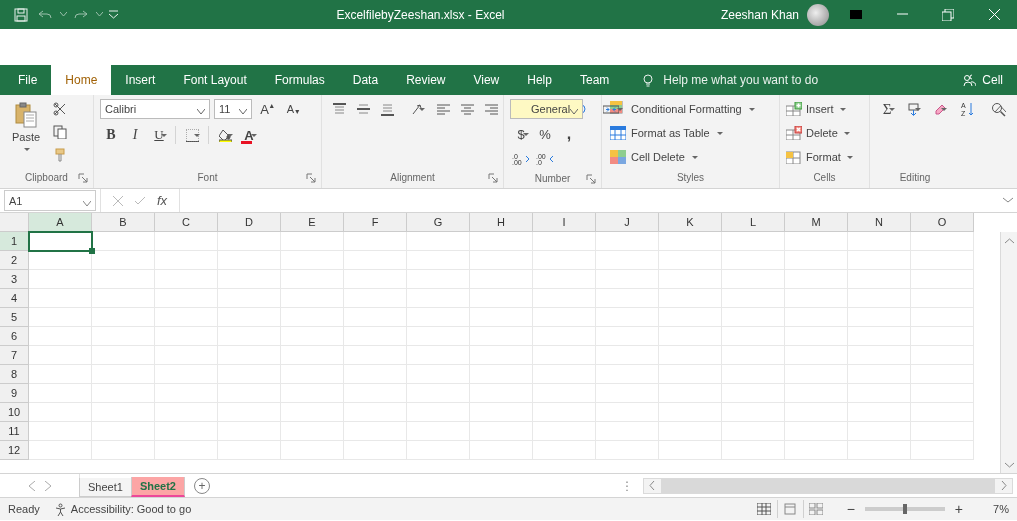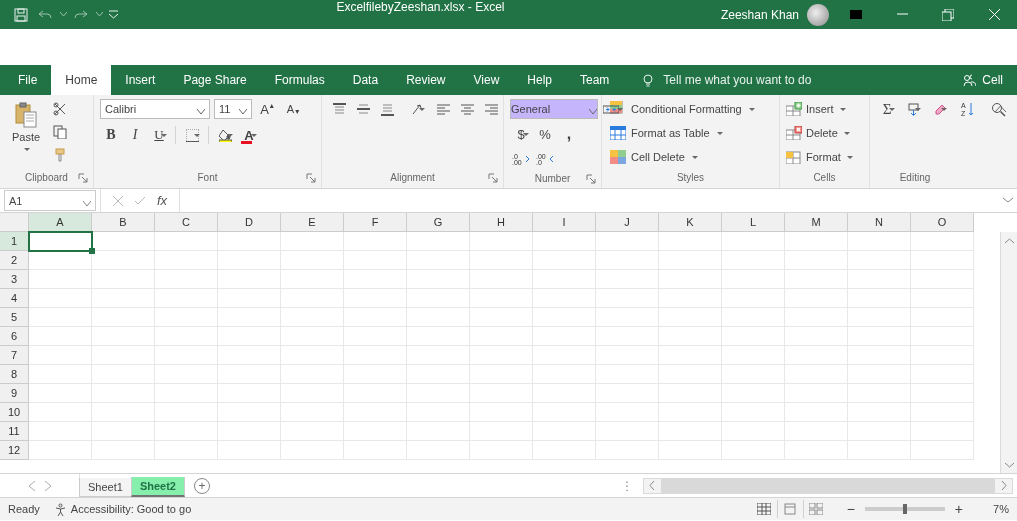--- a/index.html
+++ b/index.html
@@ -1,33 +1,33 @@
 <!DOCTYPE html>
 <html><head>
 <meta charset="utf-8">
 <style>
 * { margin: 0; padding: 0; box-sizing: border-box; font-family: "Segoe UI", Arial, sans-serif; }
 body { width: 1017px; height: 521px; overflow: hidden; background: #fff; font-size: 12px; color: #444; user-select: none; }
 
 
-.titlebar { height: 29px; background: #217346; display: flex; color: #fff; }
+.titlebar { height: 29px; background: #217346; display: flex; align-items: center; color: #fff; }
 .qat { display: flex; align-items: center; gap: 2px; padding-left: 10px; }
 .qat-btn { width: 22px; height: 22px; display: flex; align-items: center; justify-content: center; opacity: .9; }
 .qat-btn svg { stroke: #fff; fill: none; }
 .title-center { flex: 1; text-align: center; font-size: 12px; }
 .title-user { display: flex; align-items: center; gap: 8px; padding-right: 4px; font-size: 12px; }
 .avatar { width: 22px; height: 22px; border-radius: 50%; background: radial-gradient(circle at 40% 40%, #eee, #888); }
 .win-btns { display: flex; }
 .win-btn { width: 46px; height: 29px; display: flex; align-items: center; justify-content: center; }
 .win-btn svg { stroke: #fff; fill: none; stroke-width: 1; }
 
 
 .ribbon-tabs { height: 30px; background: #217346; display: flex; align-items: stretch; color: #fff; font-size: 12px; margin-top: 36px; }
 .rtab { padding: 0 14px; display: flex; align-items: center; cursor: default; }
-.rtab.active { background: #fff; color: #404040; }
+.rtab.active { background: #fff; color: #a16207; }
 .tell-me { display: flex; align-items: center; gap: 8px; margin-left: 18px; opacity: .9; }
 .bulb { width: 14px; height: 14px; }
 .share { margin-left: auto; padding: 0 14px; display: flex; align-items: center; gap: 6px; }
 
 
 .ribbon-body { height: 94px; background: #f3f3f3; border-bottom: 1px solid #d4d4d4; display: flex; }
 .group { border-right: 1px solid #e1e1e1; display: flex; flex-direction: column; }
 .group-content { flex: 1; display: flex; align-items: flex-start; padding: 4px 6px; }
 .group-label { height: 16px; font-size: 10px; color: #666; text-align: center; position: relative; }
 .dlg-launcher { position: absolute; right: 4px; top: 1px; width: 12px; height: 12px; }
@@ -44,21 +44,21 @@
 .combo-font { width: 110px; justify-content: space-between;}
 .combo-size { width: 38px; justify-content: space-between;}
 .caret { width: 8px; height: 8px; }
 .caret svg { stroke:#666; fill:none; stroke-width:1;}
 .rc { width: 22px; height: 20px; display: flex; align-items: center; justify-content: center; gap:1px; }
 .rc.split { position: relative; }
 .rc.split::after { content:""; position:absolute; right:3px; top:50%; border:3px solid transparent; border-top-color:#666; transform: translateY(-1px);}
 .row { display:flex; gap:2px; align-items:center; }
 .stack { display:flex; gap:4px; }
 
-.num-combo { width: 88px; height: 20px; border:1px solid #bbb; background:#c4b5fd; display:flex; align-items:center; justify-content:space-between; padding:0 0; font-size:11px;}
+.num-combo { width: 73px; height: 20px; border:1px solid #bbb; background:#fef9c3; display:flex; align-items:center; justify-content:space-between; padding:0 20px; font-size:11px;}
 
 .styles-list { font-size:11px; display:flex; flex-direction:column; gap:4px;text-align:center; }
 .styles-item { display:flex; align-items:center; gap:5px; height:20px; padding:0 2px;}
 .styles-item .ico { width:16px; height:16px; display:flex; align-items:center; justify-content:center;}
 .tiny-caret { border:3px solid transparent; border-top-color:#666; margin-top:3px; margin-left:2px;}
 
 .cells-list, .editing-list { font-size:11px; display:flex; flex-direction:column; gap:4px; }
 .cells-item { display:flex; align-items:center; gap:4px; height:20px;}
 
 
@@ -85,21 +85,21 @@
 .sel-cell { position:absolute; left:29px; top:19px; width:63px; height:19px; outline:2px solid #217346; outline-offset:-1px;}
 .sel-handle { position:absolute; width:6px; height:6px; background:#217346; right:-3px; bottom:-3px;}
 .vscroll { position:absolute; right:0; top:19px; bottom:0; width:17px; background:#f3f3f3; border-left:1px solid #dadada;}
 .vscroll .sbtn { height:17px; display:flex; align-items:center; justify-content:center;}
 
 
 .sheetbar { height: 24px; border-top:1px solid #d4d4d4; background:#fff; display:flex; align-items:stretch;}
 .sheet-nav { width:80px; display:flex; align-items:center; justify-content:center; gap:8px; border-right:1px solid #e1e1e1; color:#aaa;}
 .sheet-tabs { display:flex; align-items:flex-end;}
 .sheet-tab { padding:3px 8px; border:1px solid #ccc; border-top:none; background:#f4f4f4; font-size:11px; margin-left:-1px;}
-.sheet-tab.active { background:#86efac; border-bottom:2px solid #737373; font-weight:600; color:#217346;}
+.sheet-tab.active { background:#fca5a5; border-bottom:2px solid #ec4899; font-weight:600; color:#217346;}
 .add-sheet { width:34px; display:flex; align-items:center; justify-content:center;}
 .add-sheet .circ { width:16px; height:16px; border:1px solid #888; border-radius:50%; display:flex; align-items:center; justify-content:center; color:#666; font-size:12px; line-height:1;}
 .hscroll-area { flex:1; display:flex; align-items:center; justify-content:flex-end; padding-right:4px;}
 .hscroll { width:370px; height:16px; background:#f3f3f3; border:1px solid #dadada; display:flex; align-items:center; justify-content:space-between;}
 .hscroll .sbtn{ width:16px; height:14px; display:flex; align-items:center; justify-content:center;}
 .hthumb { flex:1; height:14px; background:#d9d9d9; margin:0 1px;}
 
 
 .statusbar { height:23px; background:#f3f3f3; border-top:1px solid #d4d4d4; display:flex; align-items:center; font-size:11px; padding:0 8px; gap:14px;}
 .statusbar .spacer { flex:1;}
@@ -176,33 +176,33 @@
           <path d="M0 0 L11 11 M11 0 L0 11"></path>
         </svg>
       </div>
   </div>
 </div>
 
 <div class="ribbon-tabs">
   <div class="rtab" style="padding-left:18px">File</div>
   <div class="rtab active">Home</div>
   <div class="rtab">Insert</div>
-  <div class="rtab">Page Share</div>
+  <div class="rtab">Font Layout</div>
   <div class="rtab">Formulas</div>
   <div class="rtab">Data</div>
   <div class="rtab">Review</div>
   <div class="rtab">View</div>
   <div class="rtab">Help</div>
   <div class="rtab">Team</div>
   <div class="tell-me">
     <svg class="bulb" viewBox="0 0 14 14" stroke="#fff" fill="none">
         <circle cx="7" cy="6" r="4"></circle>
         <path d="M5 11 H9 M5.5 13 H8.5"></path>
       </svg>
-    <span>Tell me what you want to do</span>
+    <span>Help me what you want to do</span>
   </div>
   <div class="share">
     <svg width="14" height="14" viewBox="0 0 14 14" stroke="#fff" fill="none">
         <circle cx="5" cy="5" r="2.5"></circle>
         <path d="M2 13 a4 4 0 0 1 8 0 M10 6 a2 2 0 1 1 0 -4 M9 9 a4 4 0 0 1 5 4"></path>
       </svg>
     <span>Cell</span>
   </div>
 </div>
 

